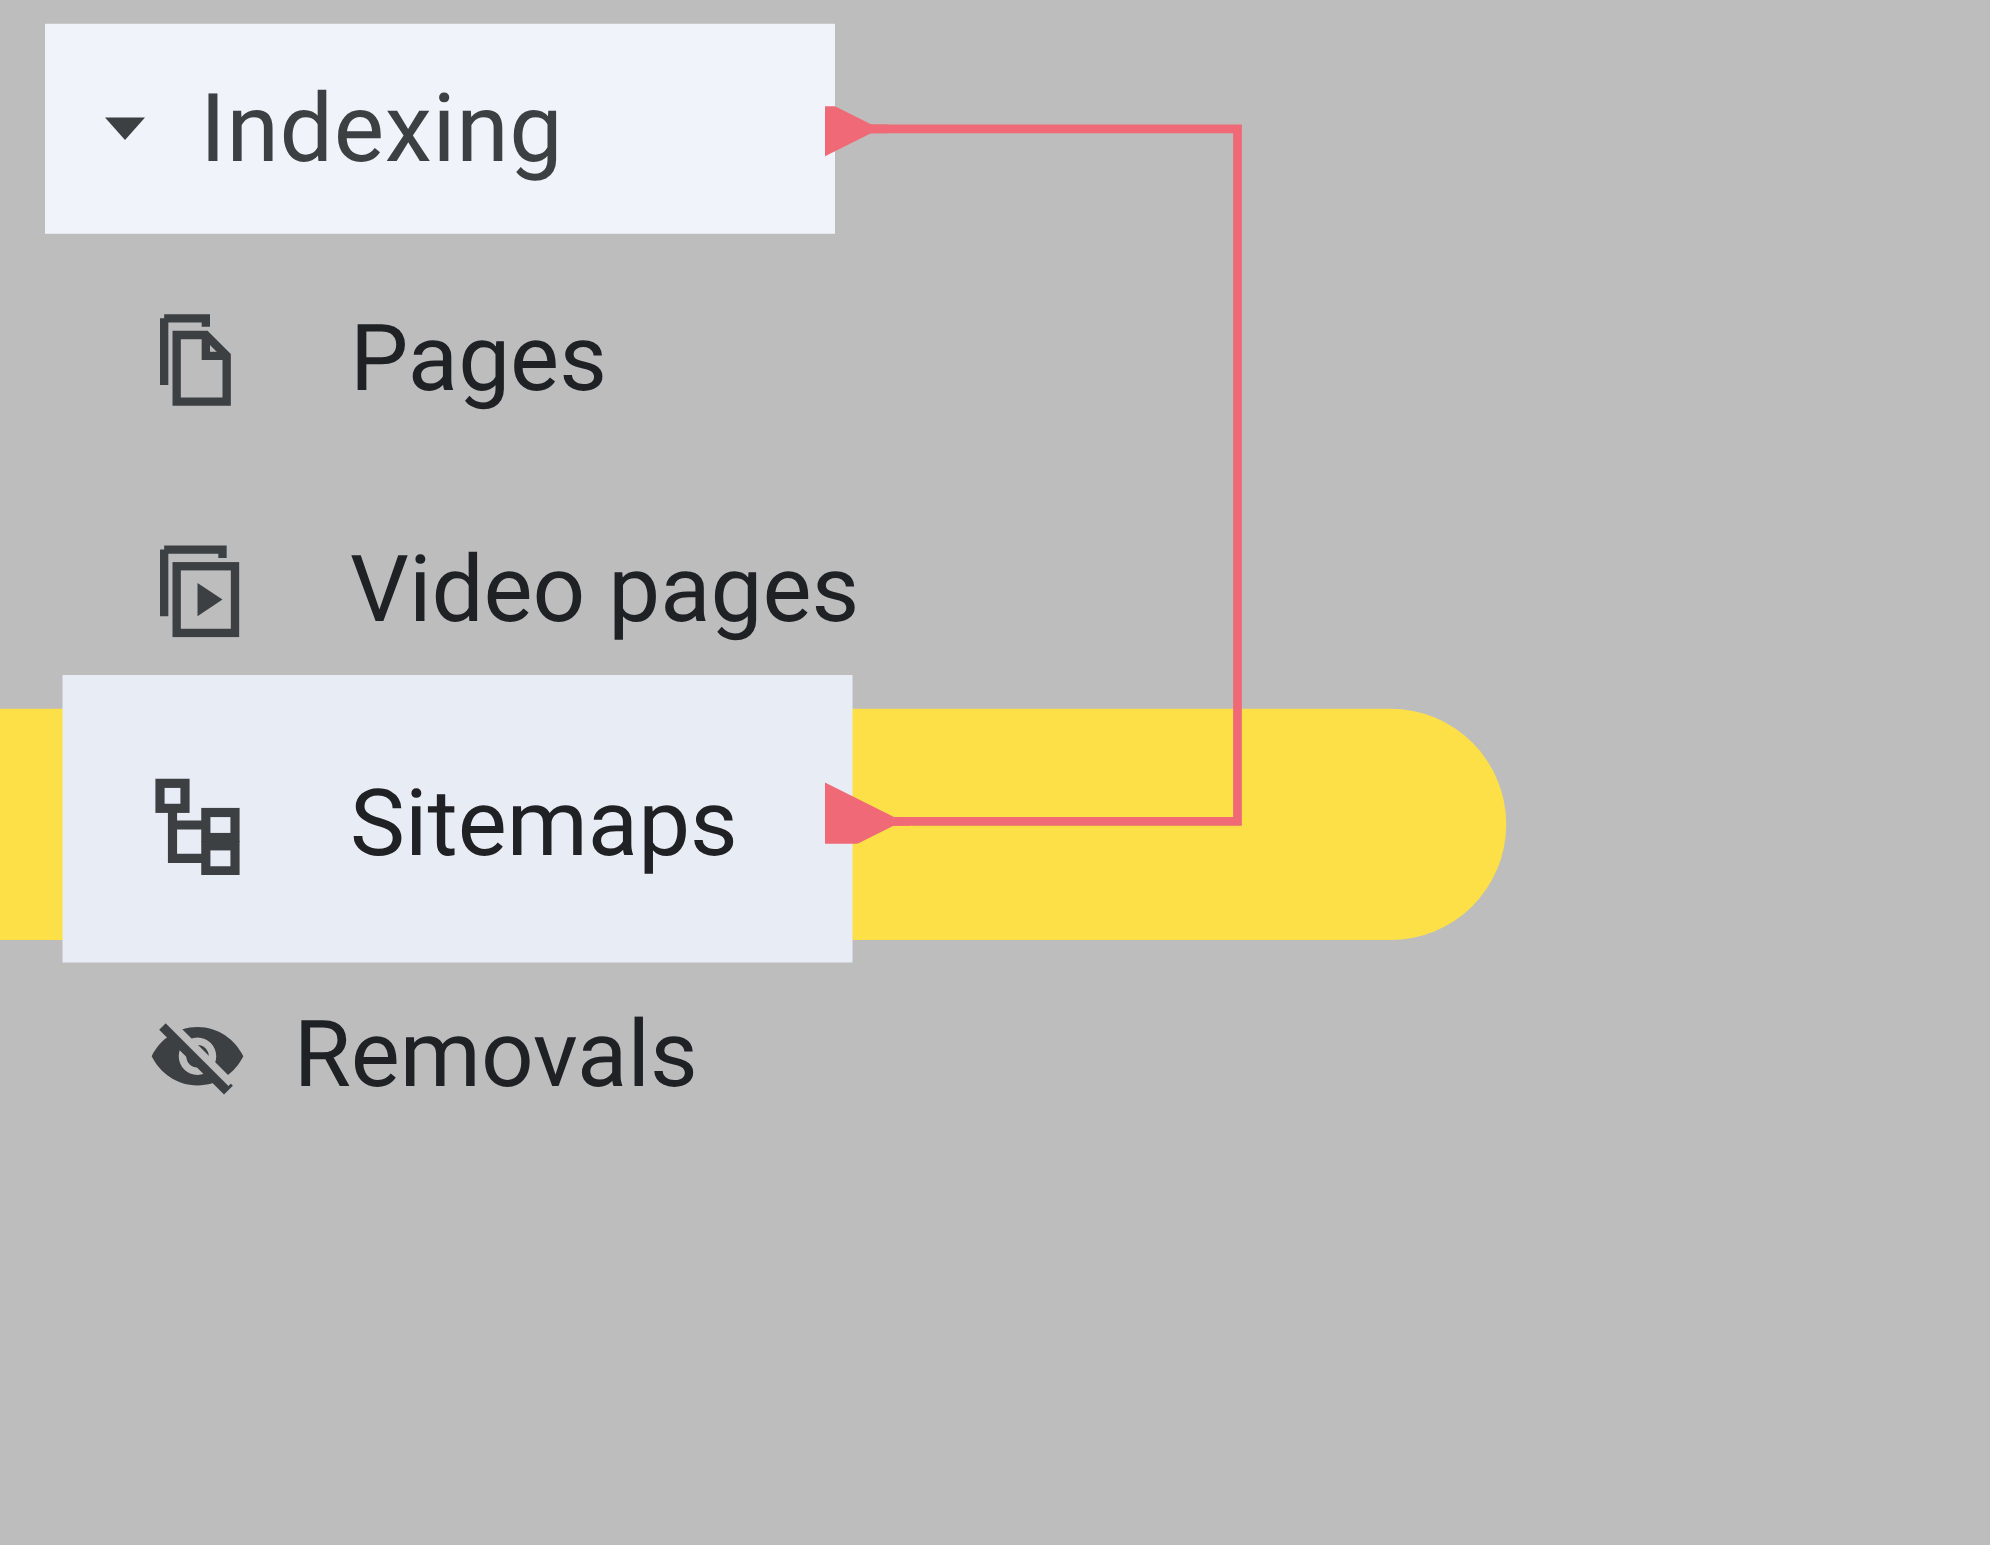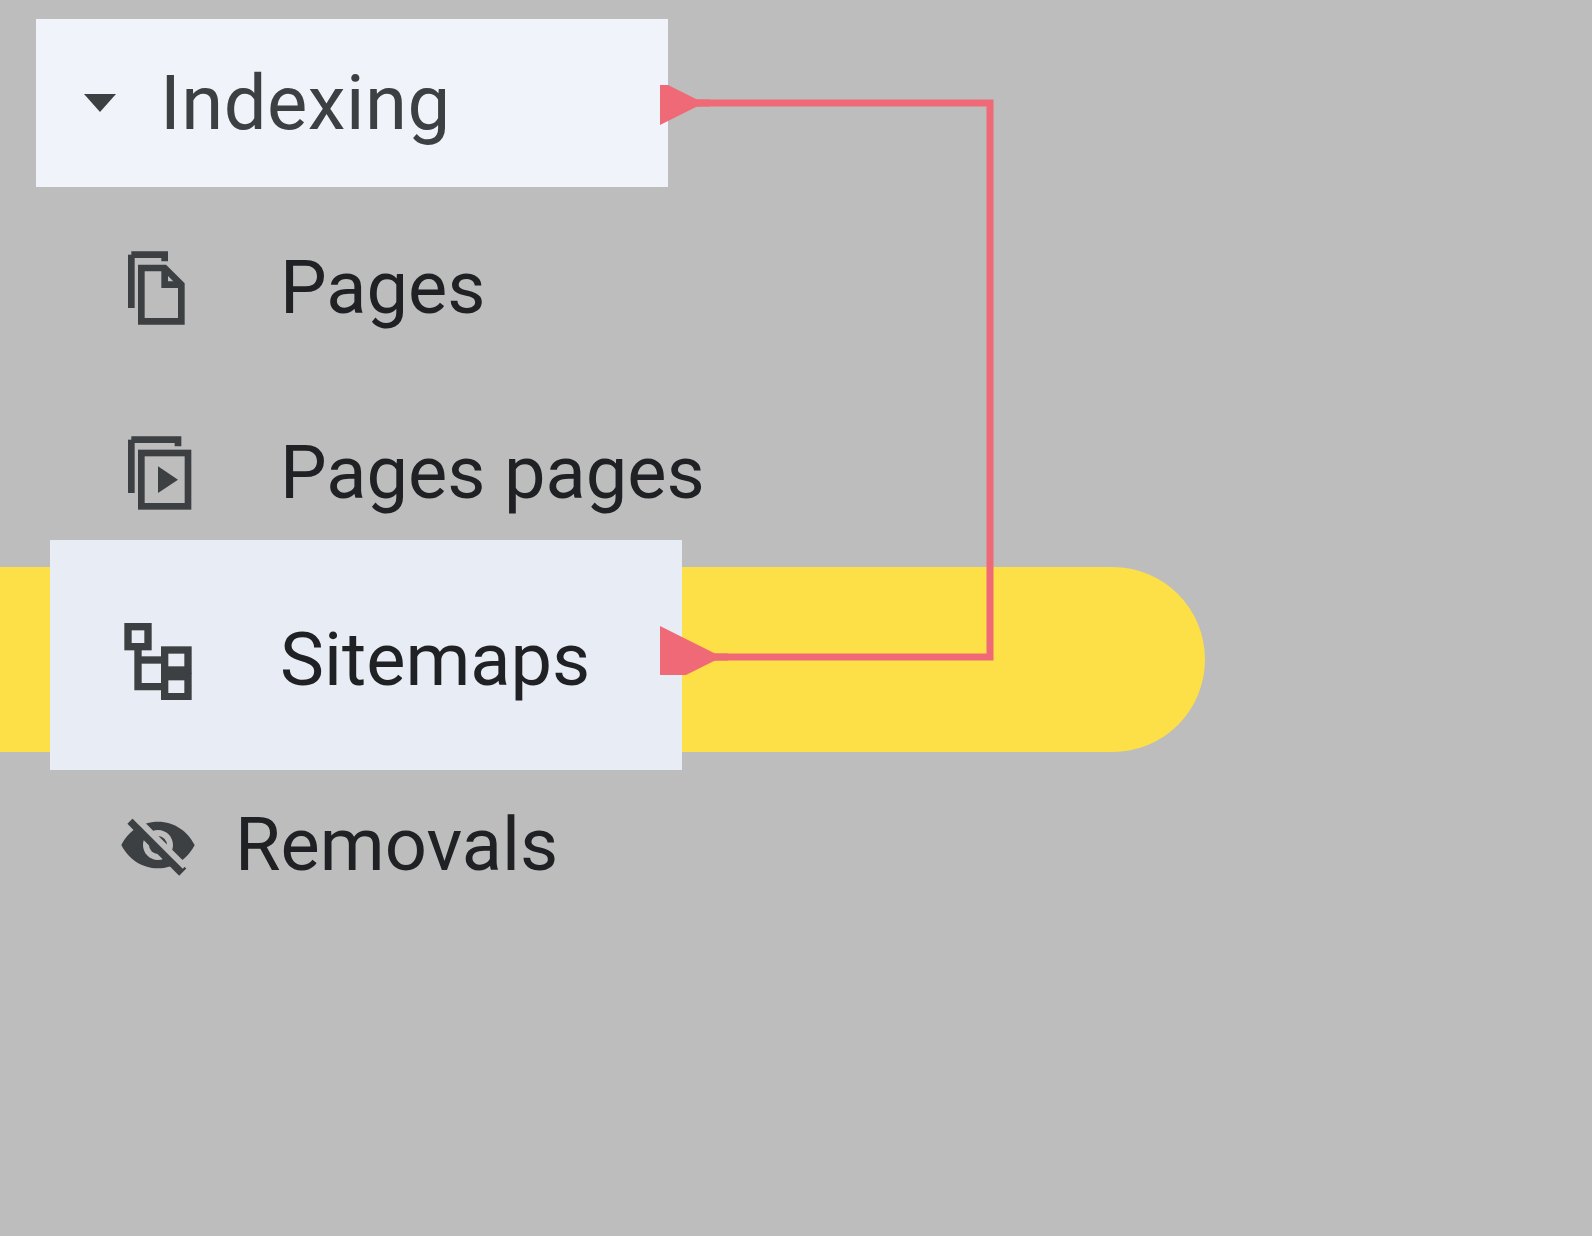--- a/index.html
+++ b/index.html
@@ -125,21 +125,21 @@
 
   <div class="nav-item item-video">
     <span class="icon-wrap">
       <svg class="icon" viewBox="0 0 24 24" fill="none" stroke="#3c4043" stroke-width="2">
         <path d="M4 2 L18 2 L18 4"></path>
         <path d="M4 2 L4 18"></path>
         <rect x="7" y="6" width="14" height="16"></rect>
         <path d="M12 10 L12 18 L18 14 Z" fill="#3c4043" stroke="none"></path>
       </svg>
     </span>
-    <span class="label">Pages pages</span>
+    <span class="label">Video pages</span>
   </div>
 
   <div class="nav-item item-sitemaps selected-pill">
     <div class="overlay-box"></div>
     <span class="icon-wrap">
       <svg class="icon" viewBox="0 0 24 24" fill="none" stroke="#3c4043" stroke-width="2.2">
         <rect x="3" y="2" width="6" height="6"></rect>
         <rect x="14" y="9" width="7" height="6"></rect>
         <rect x="14" y="17" width="7" height="6"></rect>
         <path d="M6 8 L6 20 L14 20"></path>

